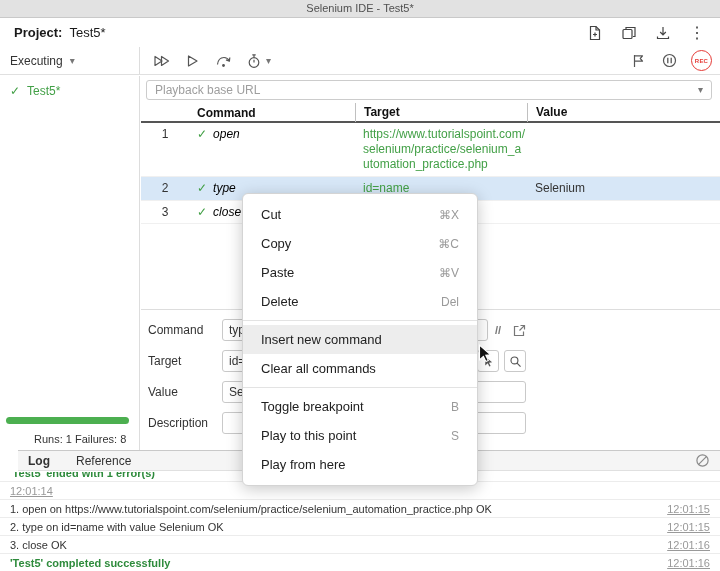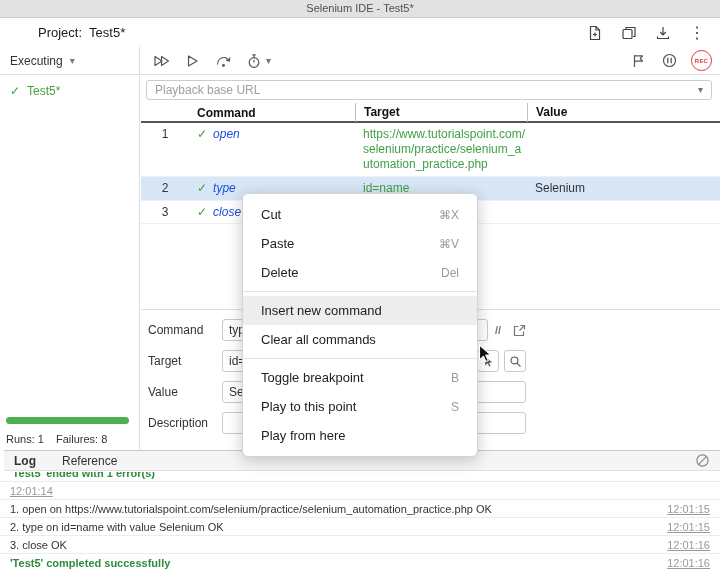--- a/index.html
+++ b/index.html
@@ -6,21 +6,21 @@
   html,body { background:#fff; }
   body { font-family:"Liberation Sans", sans-serif; }
   .app { position:relative; width:720px; height:571px; background:#fff; overflow:hidden; }
 
   
   .titlebar { position:absolute; top:0; left:0; right:0; height:18px; background:#e2e2e2;
     border-bottom:1px solid #c9c9c9; font-size:11px; color:#505050; text-align:center; line-height:17px; }
 
   
   .project-bar { position:absolute; top:18px; left:0; right:0; height:29px; display:flex; align-items:center; padding:0 14px; background:#fff; }
-  .project-label { font-size:13px; font-weight:400; color:#1a1a1a; margin-right:7px;margin-left:24px; }
+  .project-label { font-size:13px; font-weight:700; color:#1a1a1a; margin-right:7px; }
   .project-name { font-size:13px; color:#1a1a1a; }
   .project-actions { margin-left:auto; display:flex; align-items:center; gap:16px; }
   .icon-btn { display:flex; align-items:center; justify-content:center; width:18px; height:18px; }
   .kebab { font-size:16px; color:#444; line-height:1; }
 
   
   .toolbar { position:absolute; top:47px; left:0; right:0; height:28px; border-bottom:1px solid #e0e0e0; display:flex; align-items:stretch;text-align:right; }
   .executing-dropdown { width:140px; border-right:1px solid #ddd; display:flex; align-items:center; gap:7px; padding:0 10px; font-size:12px; color:#333; }
   .caret { font-size:10px; color:#777; line-height:1; }
   .play-controls { display:flex; align-items:center; gap:13px; padding:0 12px; }
@@ -29,57 +29,57 @@
   .rec-button { width:21px; height:21px; border:1.5px solid #e53935; border-radius:50%; display:flex; align-items:center; justify-content:center;
     font-size:6px; font-weight:700; color:#e53935; letter-spacing:.2px; }
 
   
   .sidebar { position:absolute; top:76px; left:0; width:140px; height:374px; border-right:1px solid #ddd; background:#fff; }
   .test-item { display:flex; align-items:center; gap:7px; padding:8px 10px; font-size:12px; }
   .check { color:#43a047; font-weight:400; }
   .test-item .label { color:#43a047; }
   .sidebar-bottom { position:absolute; left:6px; right:10px; bottom:5px; }
   .progress { height:7px; border-radius:4px; background:#4caf50; margin-bottom:9px; }
-  .runs-line { font-size:11px; color:#333; display:flex; gap:12px; }
+  .runs-line { font-size:11px; color:#333; display:flex; gap:3px;margin-left:28px; }
 
   
   .main { position:absolute; top:76px; left:141px; right:0; height:374px; background:#fff; }
   .url-bar { position:relative; padding:4px 8px 4px 5px; }
   .url-input { width:100%; height:20px; border:1px solid #ccc; border-radius:3px; font-size:12px; padding:0 24px 0 8px; color:#333; font-family:inherit; outline:none; }
   .url-input::placeholder { color:#9e9e9e; }
   .url-caret { position:absolute; right:17px; top:9px; }
 
   .cmd-table { font-size:12px; }
   .t-head { display:flex; font-weight:700; color:#111; border-bottom:2px solid #555; height:19px; align-items:center; }
   .c-num { width:48px; flex:none; text-align:center; }
   .c-cmd { width:166px; flex:none; padding-left:8px; display:flex; gap:6px; align-items:flex-start; }
   .c-target { width:172px; flex:none; padding-left:8px; }
   .c-value { flex:1; padding-left:8px; }
   .t-head .c-target, .t-head .c-value { border-left:1px solid #c0c0c0; height:19px; line-height:19px; }
   .t-row { display:flex; align-items:flex-start; padding:4px 0 4px 0; border-bottom:1px solid #f0f0f0; min-height:23px; }
   .t-row.selected { background:#d7e7f7; }
   .t-row .c-num { color:#333; }
-  .cmd-text { color:#1d4ed8; font-style:italic; }
+  .cmd-text { color:#000000; font-style:italic; }
   .target-text { color:#43a047; word-break:break-all; line-height:15px; display:block; }
   .value-text { color:#333; }
 
   
   .form-area { position:absolute; left:0; right:0; top:233px; bottom:0; border-top:1px solid #ddd; padding:9px 0 0 7px; background:#fff; }
   .f-row { display:flex; align-items:center; margin-bottom:9px; height:22px; }
   .f-label { width:74px; font-size:12px; color:#333; flex:none; }
   .f-input { height:22px; border:1px solid #c9c9c9; border-radius:3px; font-size:12px; padding:0 6px; color:#333; font-family:inherit; outline:none; background:#fff; }
   .w-command { width:266px; }
   .w-target { width:250px; }
   .w-full { width:304px; }
   .inline-icons { display:flex; align-items:center; gap:9px; margin-left:7px; }
   .slashes { font-size:11px; font-weight:700; color:#777; }
   .mini-btn { width:22px; height:22px; border:1px solid #c9c9c9; border-radius:3px; display:flex; align-items:center; justify-content:center; margin-left:5px; background:#fff; }
 
   
-  .log-header { position:absolute; top:450px; left:4px; right:0; height:21px; background:#f5f5f5; border-top:1px solid #c9c9c9;
+  .log-header { position:absolute; top:450px; left:18px; right:0; height:21px; background:#f5f5f5; border-top:1px solid #c9c9c9;
     border-bottom:1px solid #e0e0e0; display:flex; align-items:center; padding:0 10px; gap:26px; }
   .tab { font-size:12px; color:#333; }
   .tab.active { font-weight:700; }
   .clear-log { margin-left:auto; display:flex; align-items:center; }
   .log-body { position:absolute; top:472px; left:0; right:0; bottom:0; overflow:hidden; background:#fff; }
   .log-entry { display:flex; align-items:center; height:18px; border-bottom:1px solid #ececec; padding:0 10px; font-size:11px; color:#333; }
   .log-entry.first { margin-top:-8px; }
   .log-entry .msg { white-space:nowrap; overflow:hidden; flex:1; min-width:0; margin-right:8px; }
   .log-entry .t { color:#999; flex:none;text-decoration:underline; }
   .log-entry.success .msg { color:#2e8b3c; font-weight:700; }
@@ -322,20 +322,24 @@
       <span class="t">12:01:16</span>
     </div>
   </div>
 
   <div class="context-menu">
     <div class="menu-item">
       <span>Cut</span>
       <span class="shortcut">⌘X</span>
     </div>
     <div class="menu-item">
+      <span>Copy</span>
+      <span class="shortcut">⌘C</span>
+    </div>
+    <div class="menu-item">
       <span>Paste</span>
       <span class="shortcut">⌘V</span>
     </div>
     <div class="menu-item">
       <span>Delete</span>
       <span class="shortcut">Del</span>
     </div>
     <div class="menu-sep"></div>
     <div class="menu-item highlighted">
       <span>Insert new command</span>

